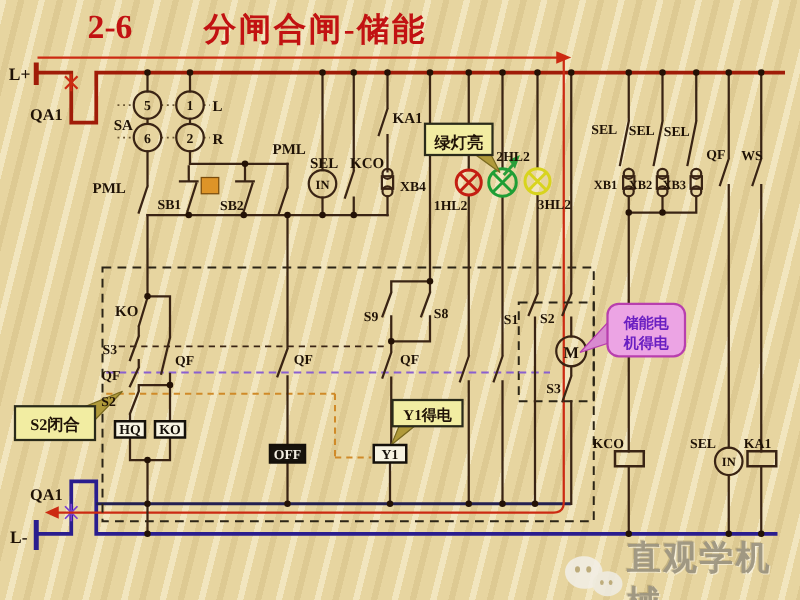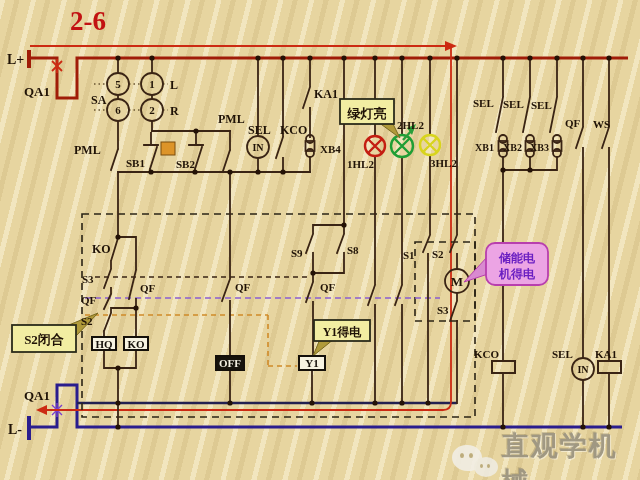--- a/index.html
+++ b/index.html
@@ -49,20 +49,21 @@
   .wm-text{font-size:27px;color:#97907e;letter-spacing:2px;font-weight:bold;
     text-shadow:1px 1px 0 rgba(255,255,255,0.5), -1px -1px 0 rgba(120,105,70,0.35);}
 </style>
 </head>
 <body>
 
 <div class="stage">
 
   <div class="title-bar">
     <span class="title-num">2-6</span>
+    <span class="title-text">分闸合闸-储能</span>
   </div>
 
   <svg class="schematic" width="640" height="480" viewBox="0 0 640 480">
 
     <g>
       <path class="busPbar" d="M29 50 V68"></path>
       <path class="busP" d="M29 58 H57 V98 H77 V58 H628"></path>
       <path class="hot" d="M52 61 L62 71 M62 61 L52 71 M57 59 V73" stroke-width="1.4"></path>
     </g>
 

